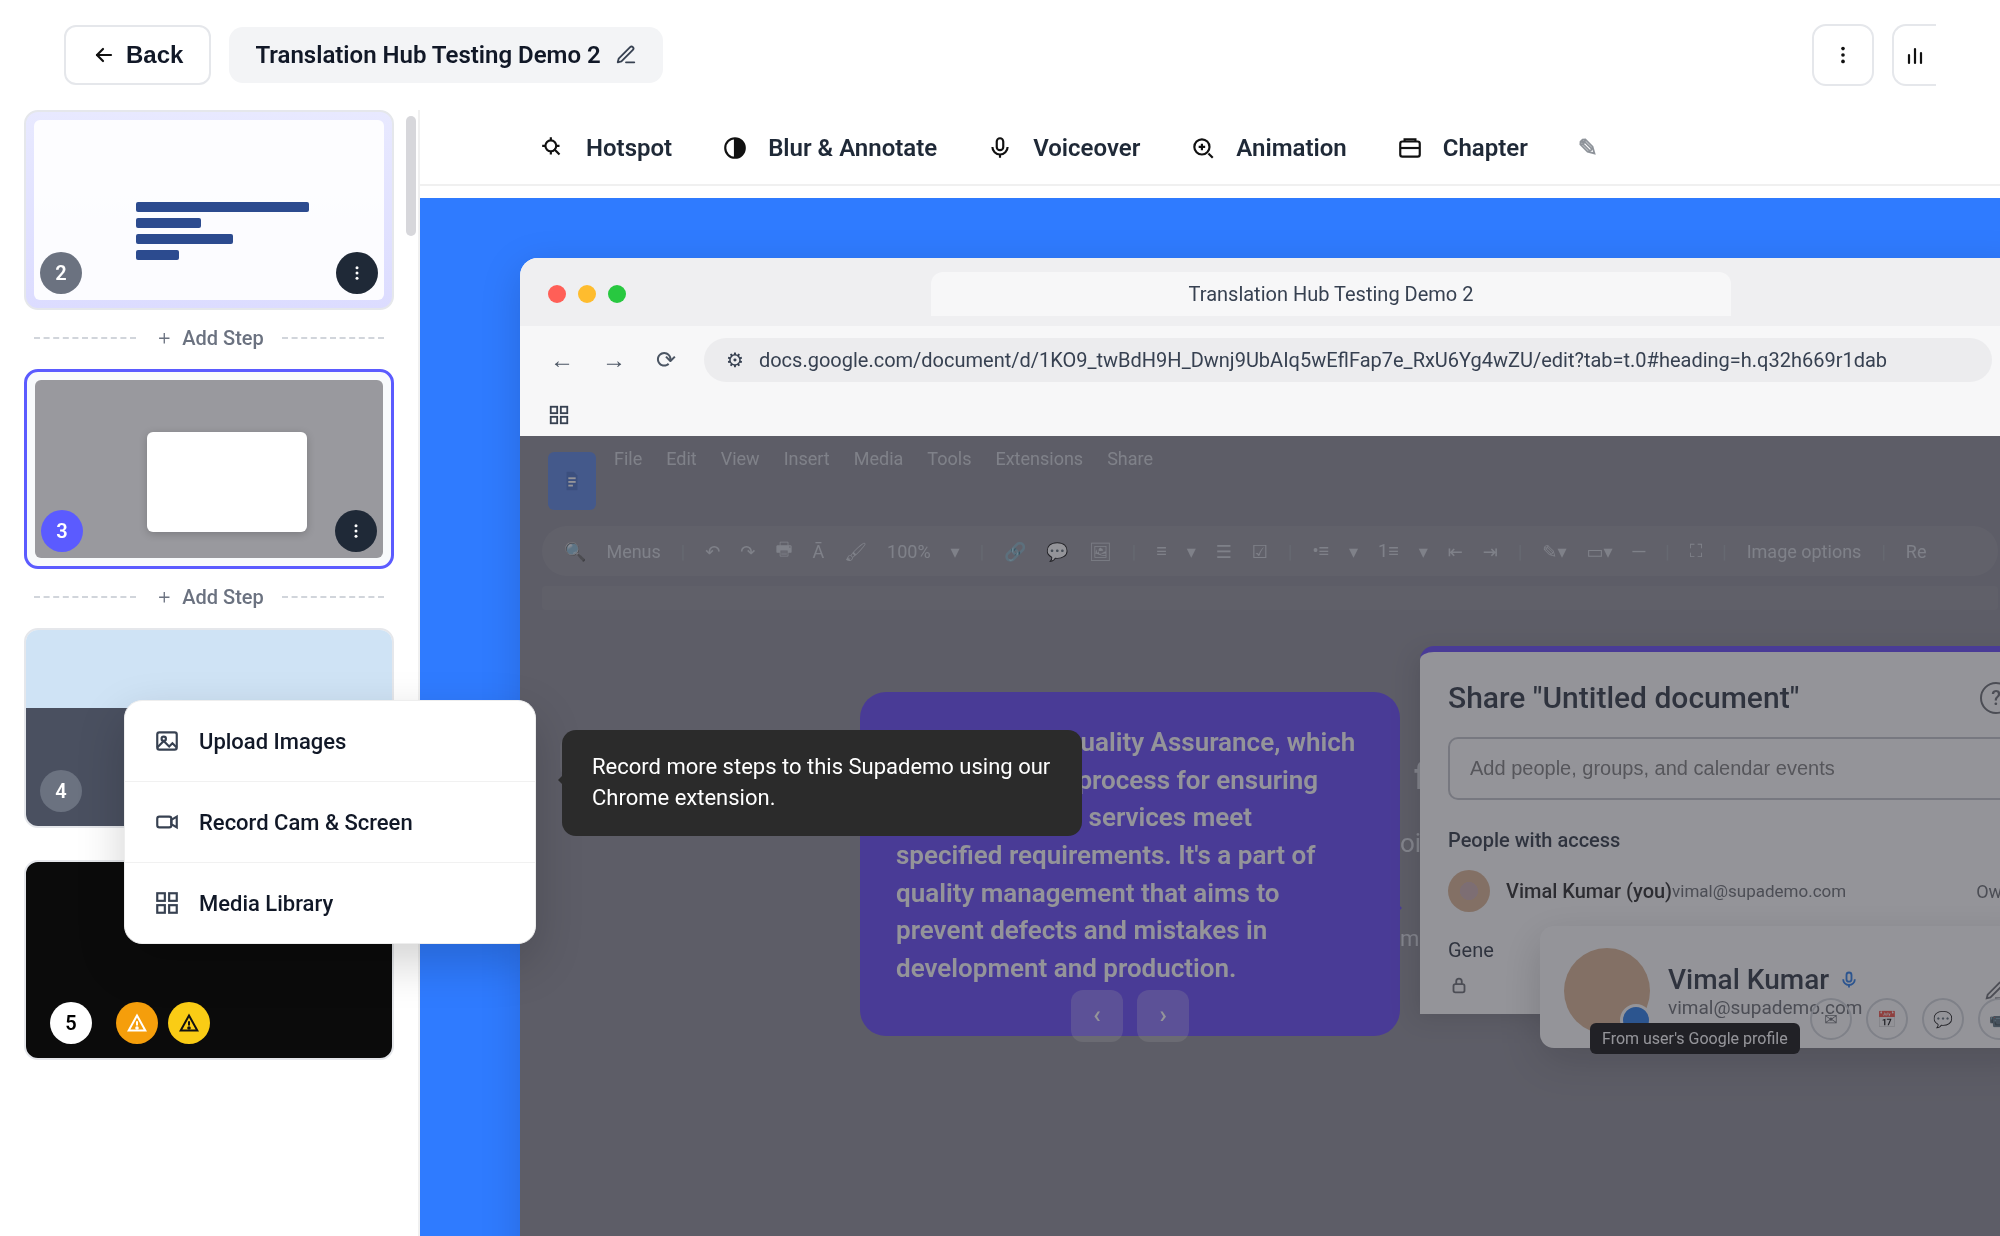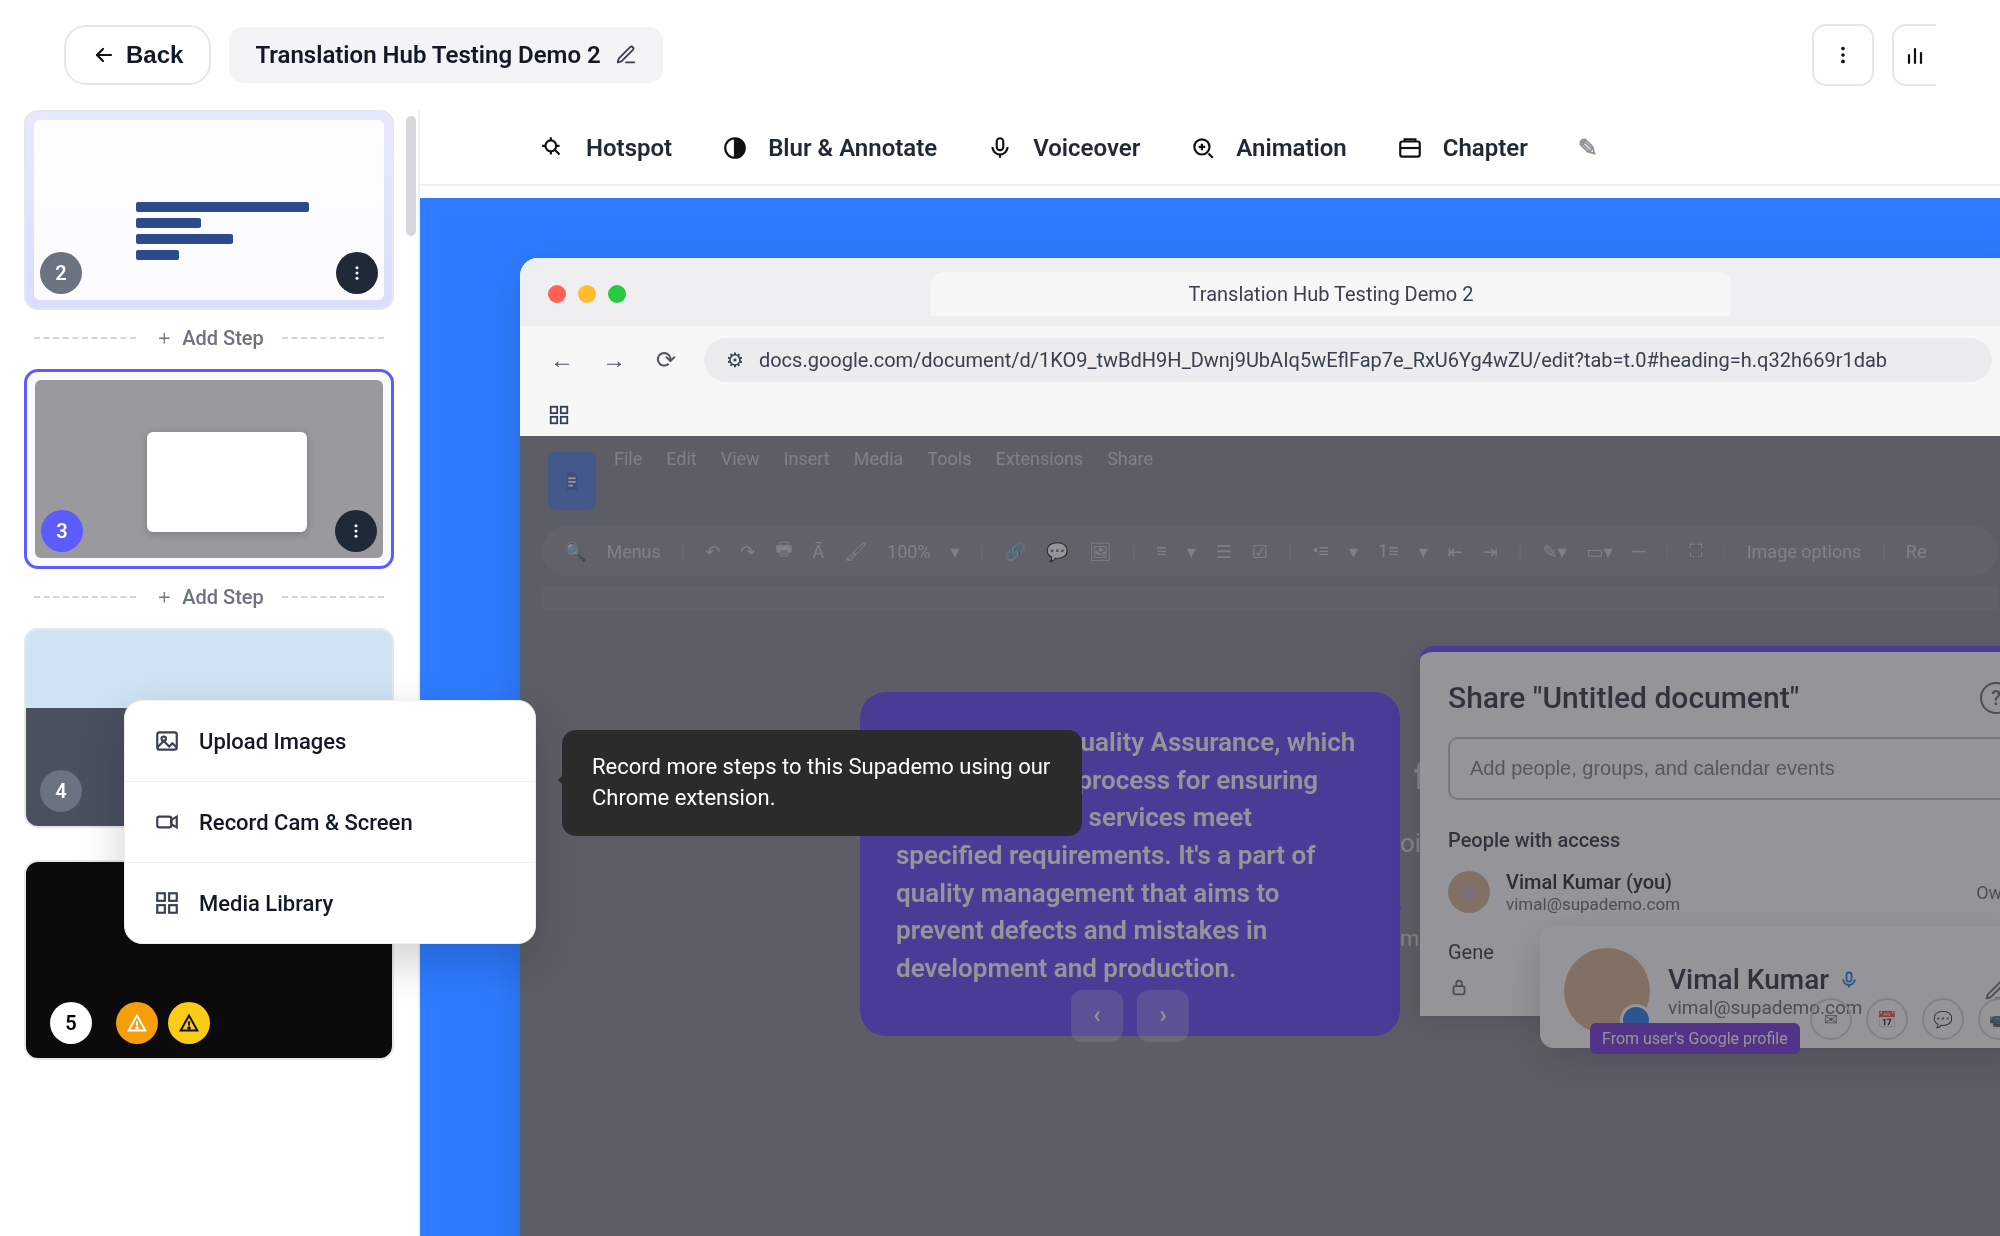--- a/index.html
+++ b/index.html
@@ -19,21 +19,21 @@
     align-items: center;
     padding: 24px 64px 24px 64px;
     gap: 18px;
   }
   .back-btn {
     display: inline-flex;
     align-items: center;
     gap: 10px;
     padding: 14px 26px;
     border: 2px solid #e5e7eb;
-    border-radius: 22px;
+    border-radius: 12px;
     background: #fff;
     font-size: 24px;
     font-weight: 600;
     color: #111827;
     cursor: pointer;
   }
   .page-title-chip {
     display: inline-flex;
     align-items: center;
     gap: 14px;
@@ -339,21 +339,21 @@
   .share-input {
     margin-top:22px; width:100%; padding:18px 20px;
     border:2px solid #bfc2c7; border-radius:10px;
     font-size:20px; color:#5f6368;
   }
   .share-section-lbl { margin-top:28px; font-size:20px; font-weight:500; color:#1f2937;}
   .share-row {
     display:flex; align-items:center; gap:16px; margin-top:18px;
   }
   .avatar { width:42px;height:42px;border-radius:50%;background:#d9b08c;background-image:radial-gradient(#caa 30%, #d9b08c 31%);position:relative;overflow:hidden;}
-  .share-row .who { display:flex; flex-direction:column;}
+  .share-row .who { display:flex; flex-direction:row;align-items:center;}
   .share-row .who .n { font-size:20px; font-weight:500;}
   .share-row .who .e { font-size:17px; color:#5f6368;}
   .share-row .role { margin-left:auto; color:#5f6368; font-size:18px;}
   .share-gen { margin-top:26px; display:flex; align-items:center; gap:14px; font-size:20px; color:#1f2937;}
 
   
   .profile-card {
     position:absolute; right:-20px; top:490px;
     width:500px; background:#fff; border-radius:14px;
     box-shadow: 0 14px 40px rgba(0,0,0,0.2);
@@ -367,21 +367,21 @@
   .profile-card .big-avatar::after {
     content:""; position:absolute; right:-2px; bottom:-2px;
     width:26px;height:26px;border-radius:50%;background:#1a73e8;border:3px solid #fff;
   }
   .profile-card .info .n { font-size:28px; font-weight:500; color:#1f2937; display:flex; align-items:center; gap:10px;}
   .profile-card .info .e { font-size:19px; color:#5f6368;}
   .profile-card .pencil { margin-left:auto; width:42px;height:42px;border-radius:50%;display:flex;align-items:center;justify-content:center;color:#5f6368;}
   .profile-card .mic { color:#1a73e8; font-size:22px;}
   .profile-mini-tip {
     position:absolute; left:50px; bottom:-6px;
-    background:#6d28d9; color:#fff; font-size:16px;
+    background:#000000; color:#fff; font-size:16px;
     padding:6px 12px; border-radius:6px;
   }
   .action-circles {
     position:absolute; right:20px; bottom:8px; display:flex; gap:14px;
   }
   .action-circles span {
     width:42px;height:42px;border-radius:50%;border:2px solid #d0d4da;display:inline-flex;align-items:center;justify-content:center;color:#5f6368;
   }
 
   

